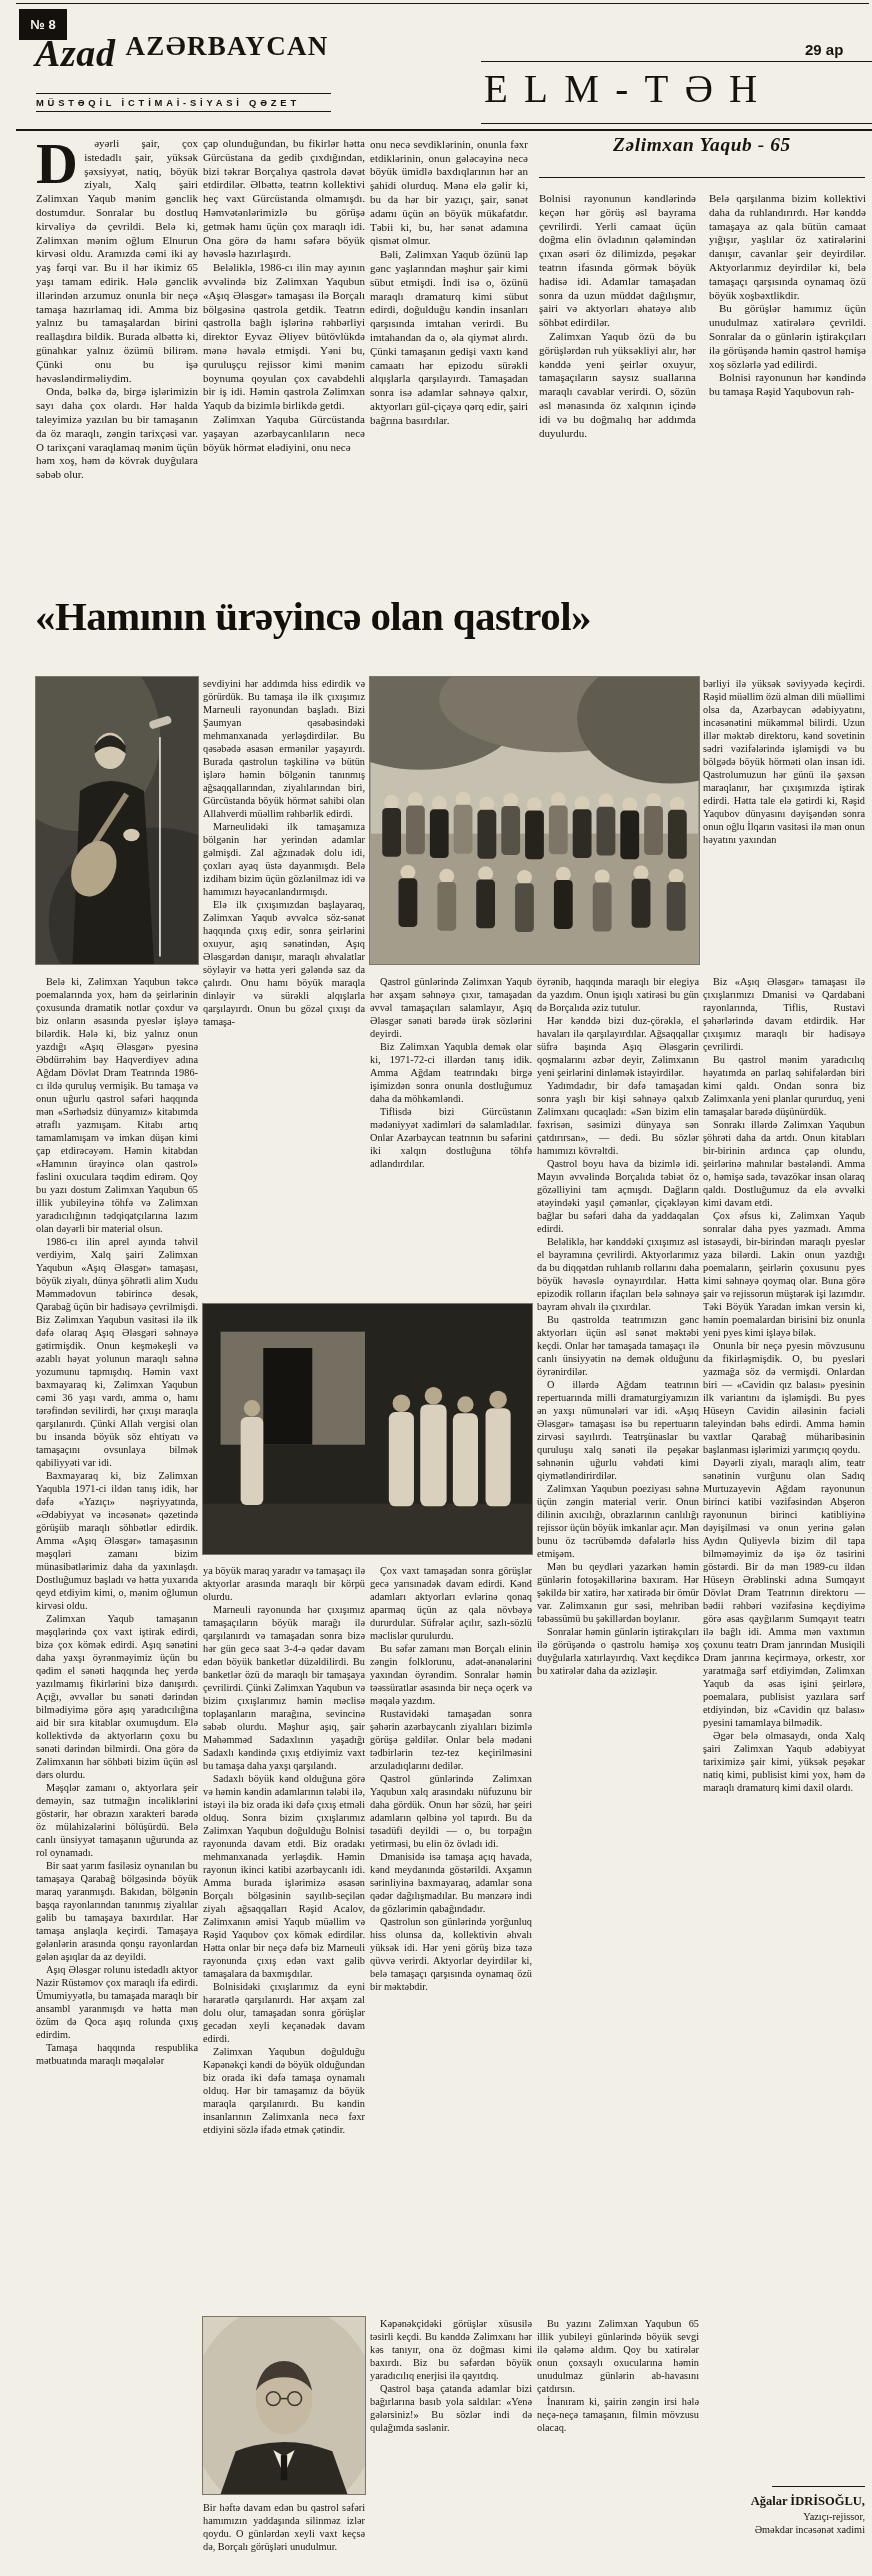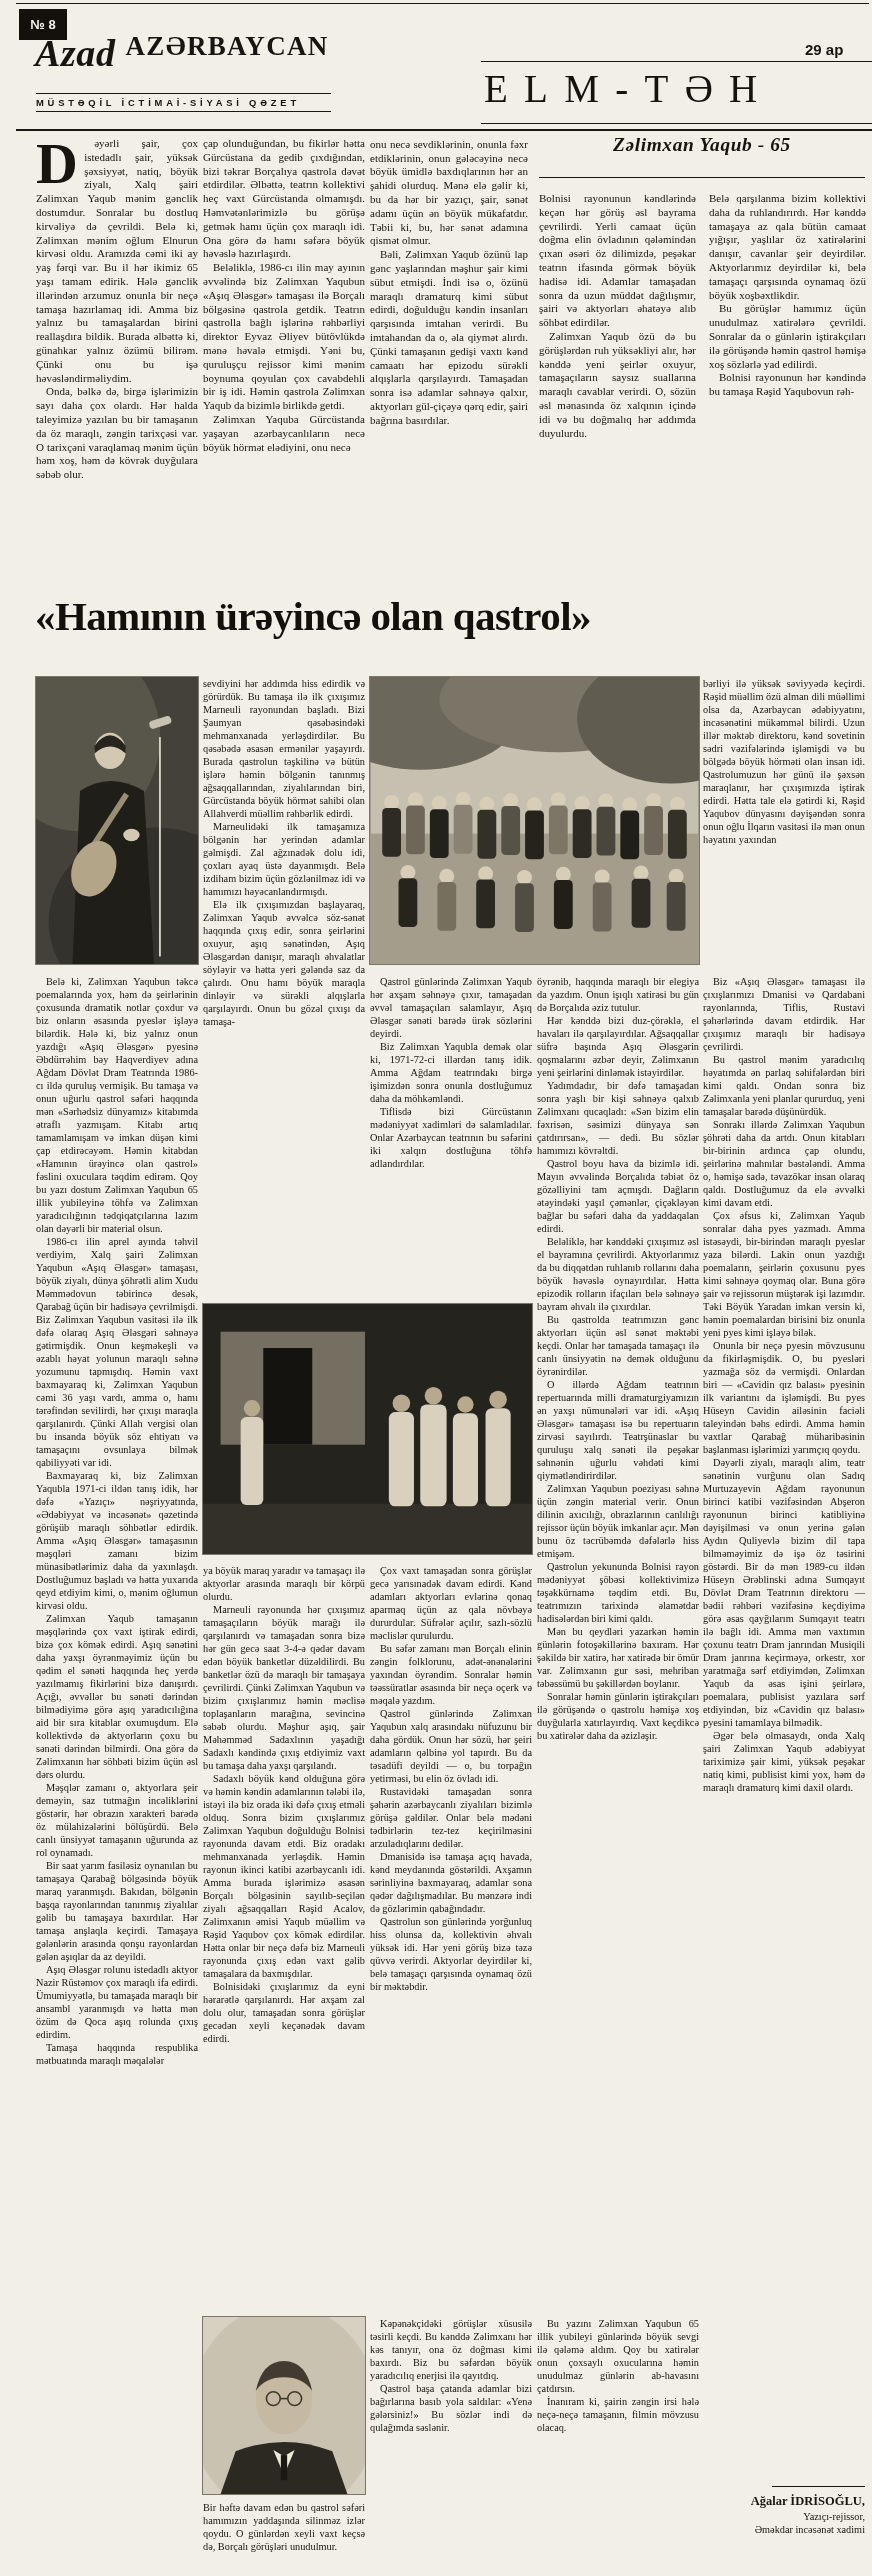--- a/index.html
+++ b/index.html
@@ -212,41 +212,42 @@
         <p>Marneulidəki ilk tamaşamıza bölgənin hər yerindən adamlar gəlmişdi. Zal ağzınadək dolu idi, çoxları ayaq üstə dayanmışdı. Belə izdiham bizim üçün gözlənilməz idi və hamımızı həyəcanlandırmışdı.</p>
         <p>Elə ilk çıxışımızdan başlayaraq, Zəlimxan Yaqub əvvəlcə söz-sənət haqqında çıxış edir, sonra şeirlərini oxuyur, aşıq sənətindən, Aşıq Ələsgərdən danışır, maraqlı əhvalatlar söyləyir və hətta yeri gələndə saz da çalırdı. Onu hamı böyük maraqla dinləyir və sürəkli alqışlarla qarşılayırdı. Onun bu gözəl çıxışı da tamaşa-</p>
       </div>
   </div>
   <div class="seg cont" style="left:203px;top:1564px;width:162px;height:745px">
     <div>
         <p>ya böyük maraq yaradır və tamaşaçı ilə aktyorlar arasında maraqlı bir körpü olurdu.</p>
         <p>Marneuli rayonunda hər çıxışımız tamaşaçıların böyük marağı ilə qarşılanırdı və tamaşadan sonra bizə hər gün gecə saat 3-4-ə qədər davam edən böyük banketlər düzəldilirdi. Bu banketlər özü də maraqlı bir tamaşaya çevrilirdi. Çünki Zəlimxan Yaqubun və bizim çıxışlarımız həmin məclisə toplaşanların marağına, sevincinə səbəb olurdu. Məşhur aşıq, şair Məhəmməd Sadaxlının yaşadığı Sadaxlı kəndində çıxış etdiyimiz vaxt bu tamaşa daha yaxşı qarşılandı.</p>
         <p>Sadaxlı böyük kənd olduğuna görə və həmin kəndin adamlarının tələbi ilə, istəyi ilə biz orada iki dəfə çıxış etməli olduq. Sonra bizim çıxışlarımız Zəlimxan Yaqubun doğulduğu Bolnisi rayonunda davam etdi. Biz oradakı mehmanxanada yerləşdik. Həmin rayonun ikinci katibi azərbaycanlı idi. Amma burada işlərimizə əsasən Borçalı bölgəsinin sayılıb-seçilən ziyalı ağsaqqalları Rəşid Acalov, Zəlimxanın əmisi Yaqub müəllim və Rəşid Yaqubov çox kömək edirdilər. Hətta onlar bir neçə dəfə biz Marneuli rayonunda çıxış edən vaxt gəlib tamaşalara da baxmışdılar.</p>
         <p>Bolnisidəki çıxışlarımız da eyni hərarətlə qarşılanırdı. Hər axşam zal dolu olur, tamaşadan sonra görüşlər gecədən xeyli keçənədək davam edirdi.</p>
+        <p>Zəlimxan Yaqubun doğulduğu Kəpənəkçi kəndi də böyük olduğundan biz orada iki dəfə tamaşa oynamalı olduq. Hər bir tamaşamız da böyük maraqla qarşılanırdı. Bu kəndin insanlarının Zəlimxanla necə fəxr etdiyini sözlə ifadə etmək çətindir.</p>
       </div>
   </div>
   <div class="seg cont" style="left:203px;top:2501px;width:162px;height:70px">
     <div>
         <p>Bir həftə davam edən bu qastrol səfəri hamımızın yaddaşında silinməz izlər qoydu. O günlərdən xeyli vaxt keçsə də, Borçalı görüşləri unudulmur.</p>
       </div>
   </div>
 
   <div class="seg" style="left:370px;top:975px;width:162px;height:320px">
     <div>
         <p>Qastrol günlərində Zəlimxan Yaqub hər axşam səhnəyə çıxır, tamaşadan əvvəl tamaşaçıları salamlayır, Aşıq Ələsgər sənəti barədə ürək sözlərini deyirdi.</p>
         <p>Biz Zəlimxan Yaqubla demək olar ki, 1971-72-ci illərdən tanış idik. Amma Ağdam teatrındakı birgə işimizdən sonra onunla dostluğumuz daha da möhkəmləndi.</p>
         <p>Tiflisdə bizi Gürcüstanın mədəniyyət xadimləri də salamladılar. Onlar Azərbaycan teatrının bu səfərini iki xalqın dostluğuna töhfə adlandırdılar.</p>
       </div>
   </div>
   <div class="seg" style="left:370px;top:1564px;width:162px;height:745px">
     <div>
         <p>Çox vaxt tamaşadan sonra görüşlər gecə yarısınadək davam edirdi. Kənd adamları aktyorları evlərinə qonaq aparmaq üçün az qala növbəyə dururdular. Süfrələr açılır, sazlı-sözlü məclislər qurulurdu.</p>
         <p>Bu səfər zamanı mən Borçalı elinin zəngin folklorunu, adət-ənənələrini yaxından öyrəndim. Sonralar həmin təəssüratlar əsasında bir neçə oçerk və məqalə yazdım.</p>
+        <p>Rustavidəki tamaşadan sonra şəhərin azərbaycanlı ziyalıları bizimlə görüşə gəldilər. Onlar belə mədəni tədbirlərin tez-tez keçirilməsini arzuladıqlarını dedilər.</p>
         <p>Qastrol günlərində Zəlimxan Yaqubun xalq arasındakı nüfuzunu bir daha gördük. Onun hər sözü, hər şeiri adamların qəlbinə yol tapırdı. Bu da təsadüfi deyildi — o, bu torpağın yetirməsi, bu elin öz övladı idi.</p>
-        <p>Rustavidəki tamaşadan sonra şəhərin azərbaycanlı ziyalıları bizimlə görüşə gəldilər. Onlar belə mədəni tədbirlərin tez-tez keçirilməsini arzuladıqlarını dedilər.</p>
         <p>Dmanisidə isə tamaşa açıq havada, kənd meydanında göstərildi. Axşamın sərinliyinə baxmayaraq, adamlar sona qədər dağılışmadılar. Bu mənzərə indi də gözlərimin qabağındadır.</p>
         <p>Qastrolun son günlərində yorğunluq hiss olunsa da, kollektivin əhvalı yüksək idi. Hər yeni görüş bizə təzə qüvvə verirdi. Aktyorlar deyirdilər ki, belə tamaşaçı qarşısında oynamaq özü bir məktəbdir.</p>
       </div>
   </div>
   <div class="seg" style="left:370px;top:2317px;width:162px;height:253px">
     <div>
         <p>Kəpənəkçidəki görüşlər xüsusilə təsirli keçdi. Bu kənddə Zəlimxanı hər kəs tanıyır, ona öz doğması kimi baxırdı. Biz bu səfərdən böyük yaradıcılıq enerjisi ilə qayıtdıq.</p>
         <p>Qastrol başa çatanda adamlar bizi bağırlarına basıb yola saldılar: «Yenə gələrsiniz!» Bu sözlər indi də qulağımda səslənir.</p>
       </div>
   </div>
@@ -254,21 +255,20 @@
   <div class="seg cont" style="left:537px;top:975px;width:162px;height:1333px">
     <div>
         <p>öyrənib, haqqında maraqlı bir elegiya da yazdım. Onun işıqlı xatirəsi bu gün də Borçalıda əziz tutulur.</p>
         <p>Hər kənddə bizi duz-çörəklə, el havaları ilə qarşılayırdılar. Ağsaqqallar süfrə başında Aşıq Ələsgərin qoşmalarını əzbər deyir, Zəlimxanın yeni şeirlərini dinləmək istəyirdilər.</p>
         <p>Yadımdadır, bir dəfə tamaşadan sonra yaşlı bir kişi səhnəyə qalxıb Zəlimxanı qucaqladı: «Sən bizim elin fəxrisən, səsimizi dünyaya sən çatdırırsan», — dedi. Bu sözlər hamımızı kövrəltdi.</p>
         <p>Qastrol boyu hava da bizimlə idi. Mayın əvvəlində Borçalıda təbiət öz gözəlliyini tam açmışdı. Dağların ətəyindəki yaşıl çəmənlər, çiçəkləyən bağlar bu səfəri daha da yaddaqalan edirdi.</p>
         <p>Beləliklə, hər kənddəki çıxışımız əsl el bayramına çevrilirdi. Aktyorlarımız da bu diqqətdən ruhlanıb rollarını daha böyük həvəslə oynayırdılar. Hətta epizodik rolların ifaçıları belə səhnəyə bayram əhvalı ilə çıxırdılar.</p>
         <p>Bu qastrolda teatrımızın gənc aktyorları üçün əsl sənət məktəbi keçdi. Onlar hər tamaşada tamaşaçı ilə canlı ünsiyyətin nə demək olduğunu öyrənirdilər.</p>
         <p>O illərdə Ağdam teatrının repertuarında milli dramaturgiyamızın ən yaxşı nümunələri var idi. «Aşıq Ələsgər» tamaşası isə bu repertuarın zirvəsi sayılırdı. Teatrşünaslar bu quruluşu xalq sənəti ilə peşəkar səhnənin uğurlu vəhdəti kimi qiymətləndirirdilər.</p>
         <p>Zəlimxan Yaqubun poeziyası səhnə üçün zəngin material verir. Onun dilinin axıcılığı, obrazlarının canlılığı rejissor üçün böyük imkanlar açır. Mən bunu öz təcrübəmdə dəfələrlə hiss etmişəm.</p>
-        <p>Qastrolun yekununda Bolnisi rayon mədəniyyət şöbəsi kollektivimizə təşəkkürnamə təqdim etdi. Bu, teatrımızın tarixində əlamətdar hadisələrdən biri kimi qaldı.</p>
         <p>Mən bu qeydləri yazarkən həmin günlərin fotoşəkillərinə baxıram. Hər şəkildə bir xatirə, hər xatirədə bir ömür var. Zəlimxanın gur səsi, mehriban təbəssümü bu şəkillərdən boylanır.</p>
         <p>Sonralar həmin günlərin iştirakçıları ilə görüşəndə o qastrolu həmişə xoş duyğularla xatırlayırdıq. Vaxt keçdikcə bu xatirələr daha da əzizləşir.</p>
       </div>
   </div>
   <div class="seg" style="left:537px;top:2317px;width:162px;height:253px">
     <div>
         <p>Bu yazını Zəlimxan Yaqubun 65 illik yubileyi günlərində böyük sevgi ilə qələmə aldım. Qoy bu xatirələr onun çoxsaylı oxucularına həmin unudulmaz günlərin ab-havasını çatdırsın.</p>
         <p>İnanıram ki, şairin zəngin irsi hələ neçə-neçə tamaşanın, filmin mövzusu olacaq.</p>
       </div>
   </div>

